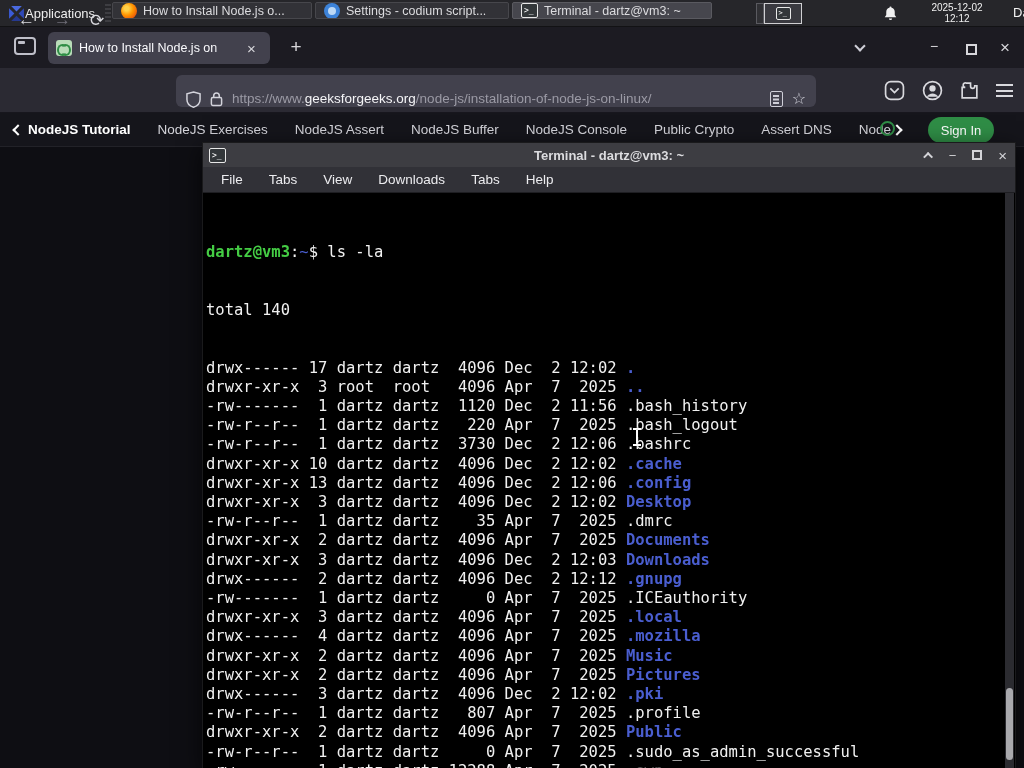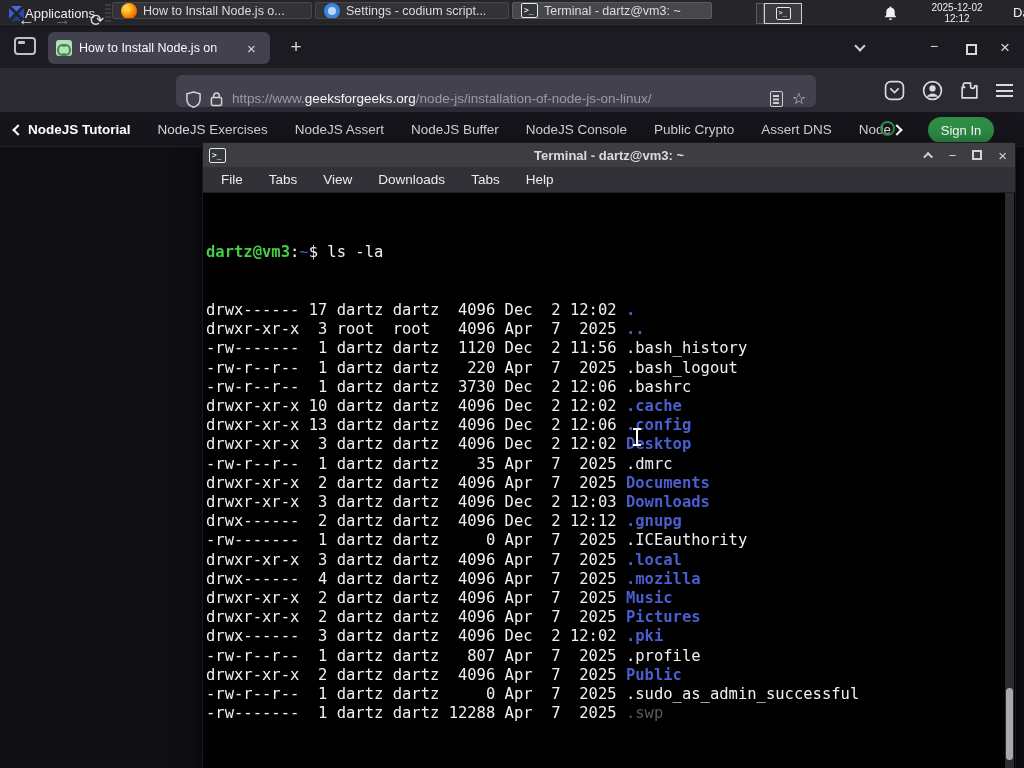--- a/index.html
+++ b/index.html
@@ -254,20 +254,21 @@
     <div id="t-menu">
       <span>File</span>
       <span>Tabs</span>
       <span>View</span>
       <span>Downloads</span>
       <span>Tabs</span>
       <span>Help</span>
     </div>
     <div id="t-screen">
       <div class="tline"><span class="p-user">dartz@vm3</span><span>:</span><span class="p-tilde">~</span><span>$ ls -la</span></div>
+      <div class="tline">total 140</div>
       <div><div class="tline"><span>drwx------ 17 dartz dartz  4096 Dec  2 12:02 </span><span class="n-dir">.</span></div><div class="tline"><span>drwxr-xr-x  3 root  root   4096 Apr  7  2025 </span><span class="n-dir">..</span></div><div class="tline"><span>-rw-------  1 dartz dartz  1120 Dec  2 11:56 </span><span class="n-file">.bash_history</span></div><div class="tline"><span>-rw-r--r--  1 dartz dartz   220 Apr  7  2025 </span><span class="n-file">.bash_logout</span></div><div class="tline"><span>-rw-r--r--  1 dartz dartz  3730 Dec  2 12:06 </span><span class="n-file">.bashrc</span></div><div class="tline"><span>drwxr-xr-x 10 dartz dartz  4096 Dec  2 12:02 </span><span class="n-dir">.cache</span></div><div class="tline"><span>drwxr-xr-x 13 dartz dartz  4096 Dec  2 12:06 </span><span class="n-dir">.config</span></div><div class="tline"><span>drwxr-xr-x  3 dartz dartz  4096 Dec  2 12:02 </span><span class="n-dir">Desktop</span></div><div class="tline"><span>-rw-r--r--  1 dartz dartz    35 Apr  7  2025 </span><span class="n-file">.dmrc</span></div><div class="tline"><span>drwxr-xr-x  2 dartz dartz  4096 Apr  7  2025 </span><span class="n-dir">Documents</span></div><div class="tline"><span>drwxr-xr-x  3 dartz dartz  4096 Dec  2 12:03 </span><span class="n-dir">Downloads</span></div><div class="tline"><span>drwx------  2 dartz dartz  4096 Dec  2 12:12 </span><span class="n-dir">.gnupg</span></div><div class="tline"><span>-rw-------  1 dartz dartz     0 Apr  7  2025 </span><span class="n-file">.ICEauthority</span></div><div class="tline"><span>drwxr-xr-x  3 dartz dartz  4096 Apr  7  2025 </span><span class="n-dir">.local</span></div><div class="tline"><span>drwx------  4 dartz dartz  4096 Apr  7  2025 </span><span class="n-dir">.mozilla</span></div><div class="tline"><span>drwxr-xr-x  2 dartz dartz  4096 Apr  7  2025 </span><span class="n-dir">Music</span></div><div class="tline"><span>drwxr-xr-x  2 dartz dartz  4096 Apr  7  2025 </span><span class="n-dir">Pictures</span></div><div class="tline"><span>drwx------  3 dartz dartz  4096 Dec  2 12:02 </span><span class="n-dir">.pki</span></div><div class="tline"><span>-rw-r--r--  1 dartz dartz   807 Apr  7  2025 </span><span class="n-file">.profile</span></div><div class="tline"><span>drwxr-xr-x  2 dartz dartz  4096 Apr  7  2025 </span><span class="n-dir">Public</span></div><div class="tline"><span>-rw-r--r--  1 dartz dartz     0 Apr  7  2025 </span><span class="n-file">.sudo_as_admin_successful</span></div><div class="tline"><span>-rw-------  1 dartz dartz 12288 Apr  7  2025 </span><span class="n-dim">.swp</span></div></div>
     </div>
     <div id="t-scroll">
       <div id="t-thumb"></div>
     </div>
   </div>
 
   <div id="ibeam">
     <div class="h t"></div>
       <div class="v"></div>

